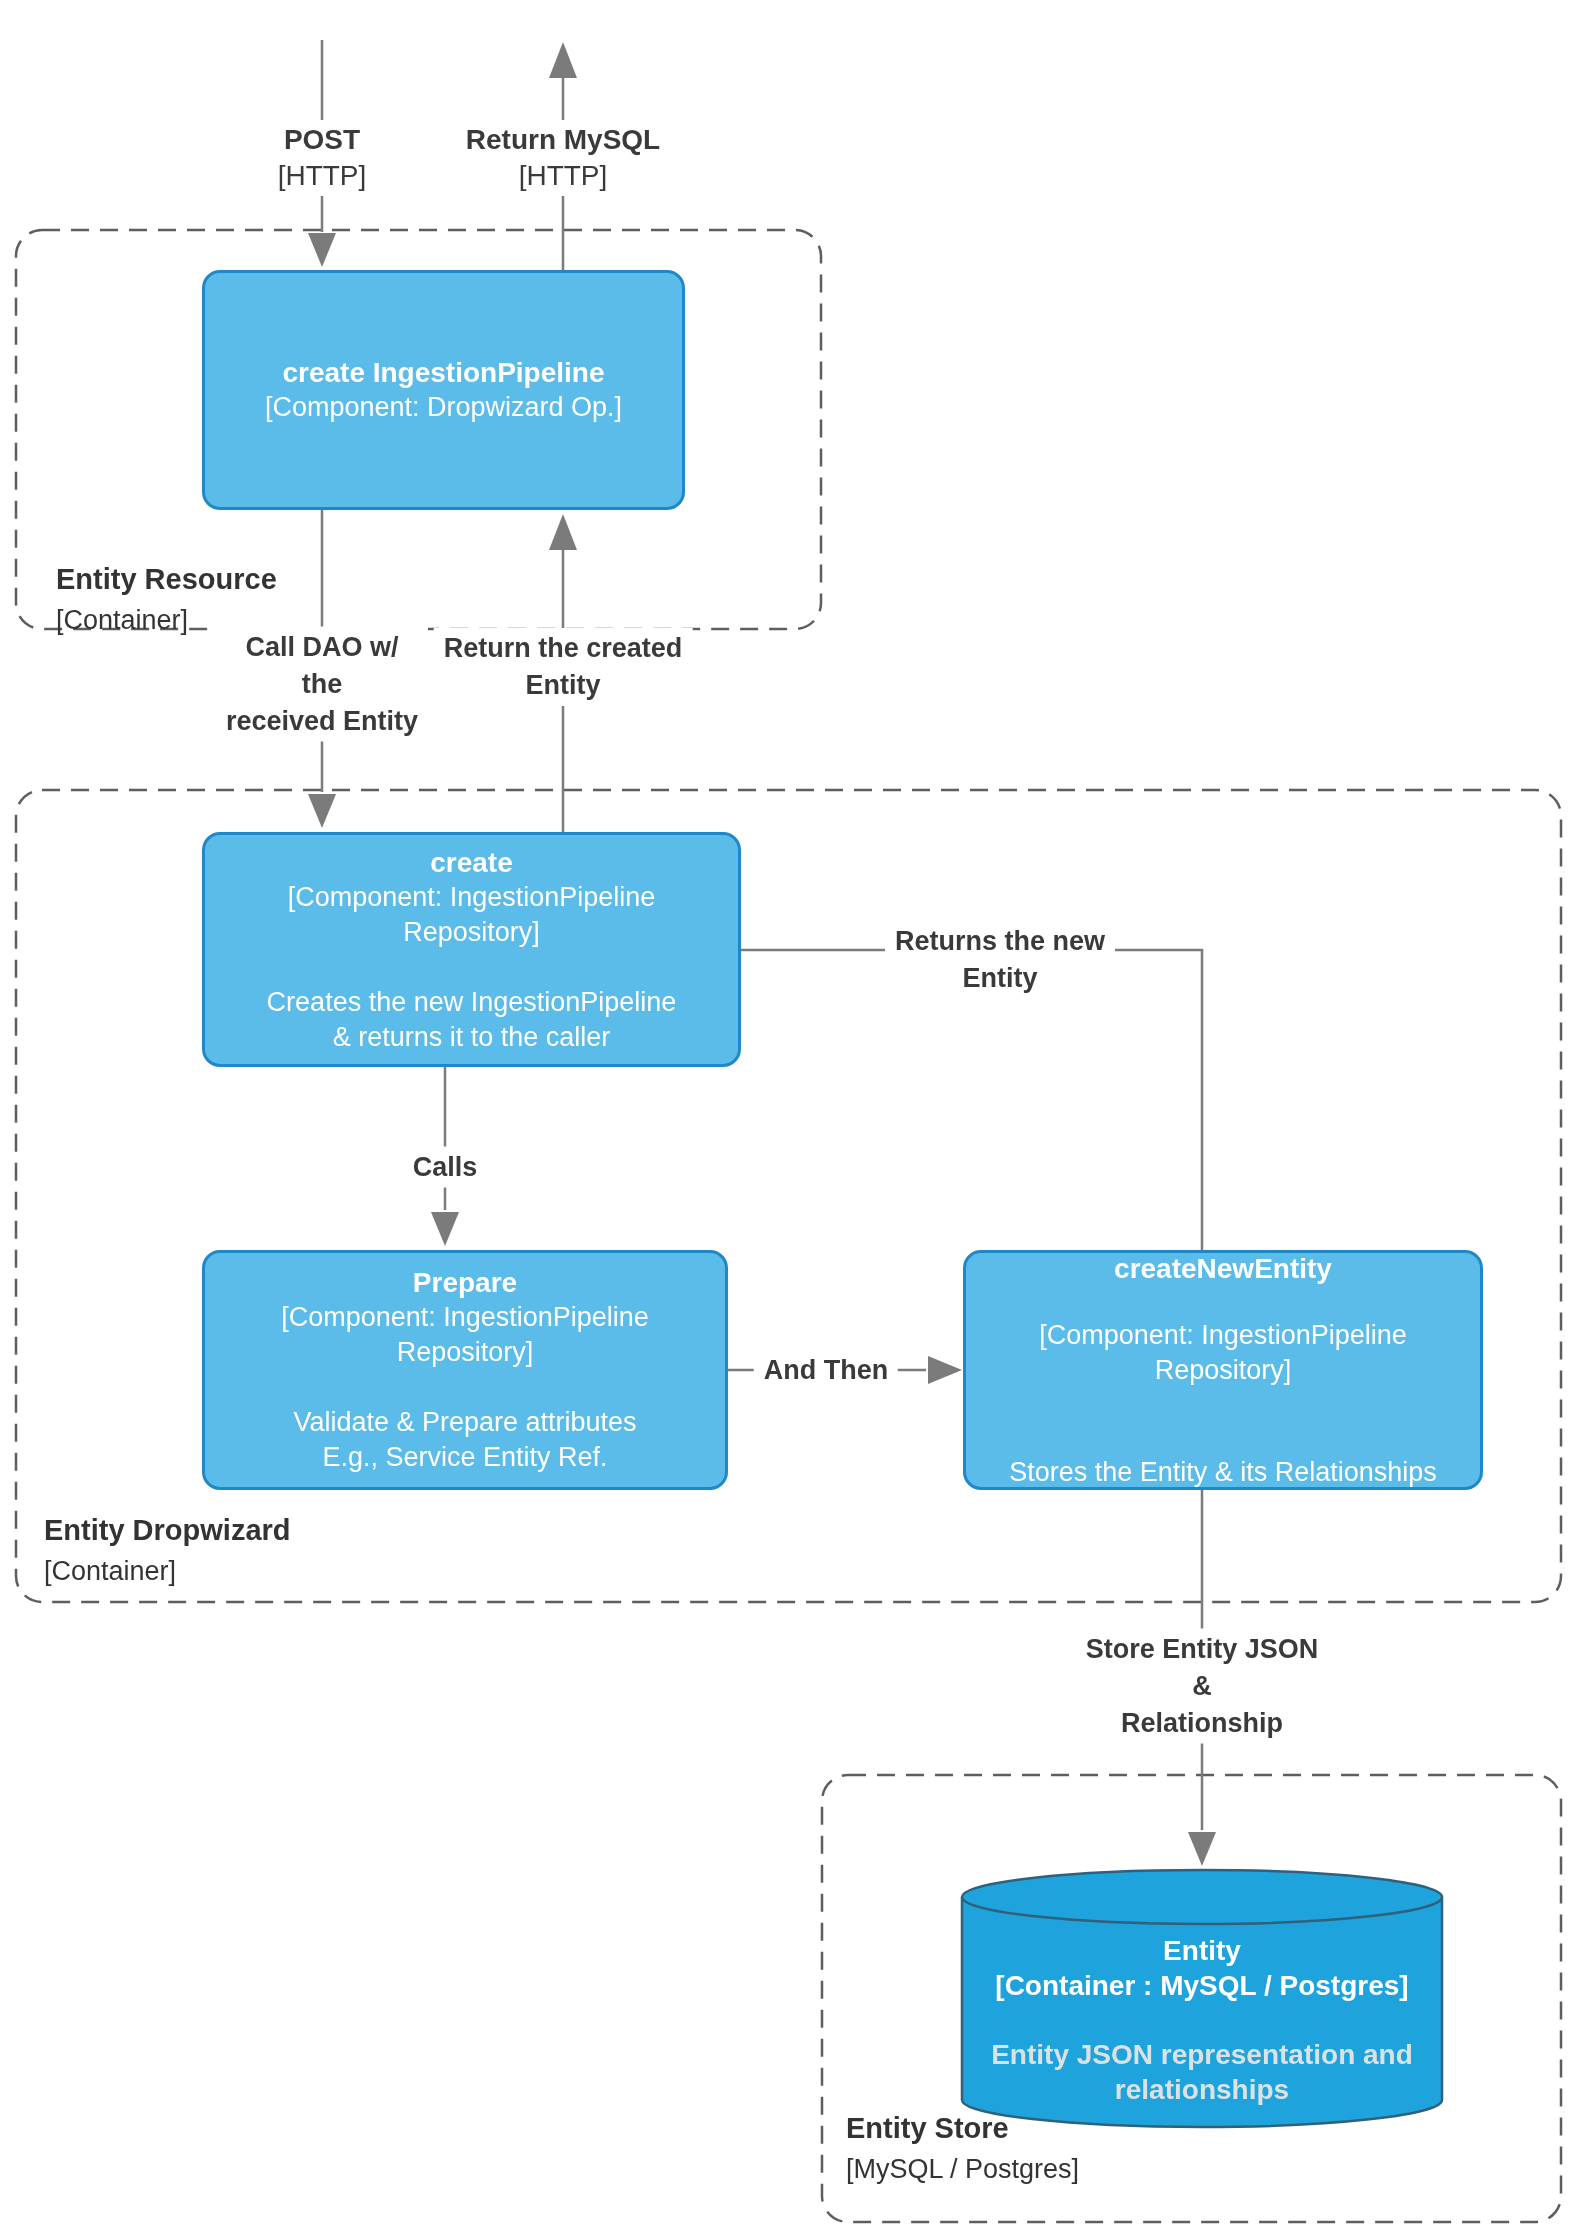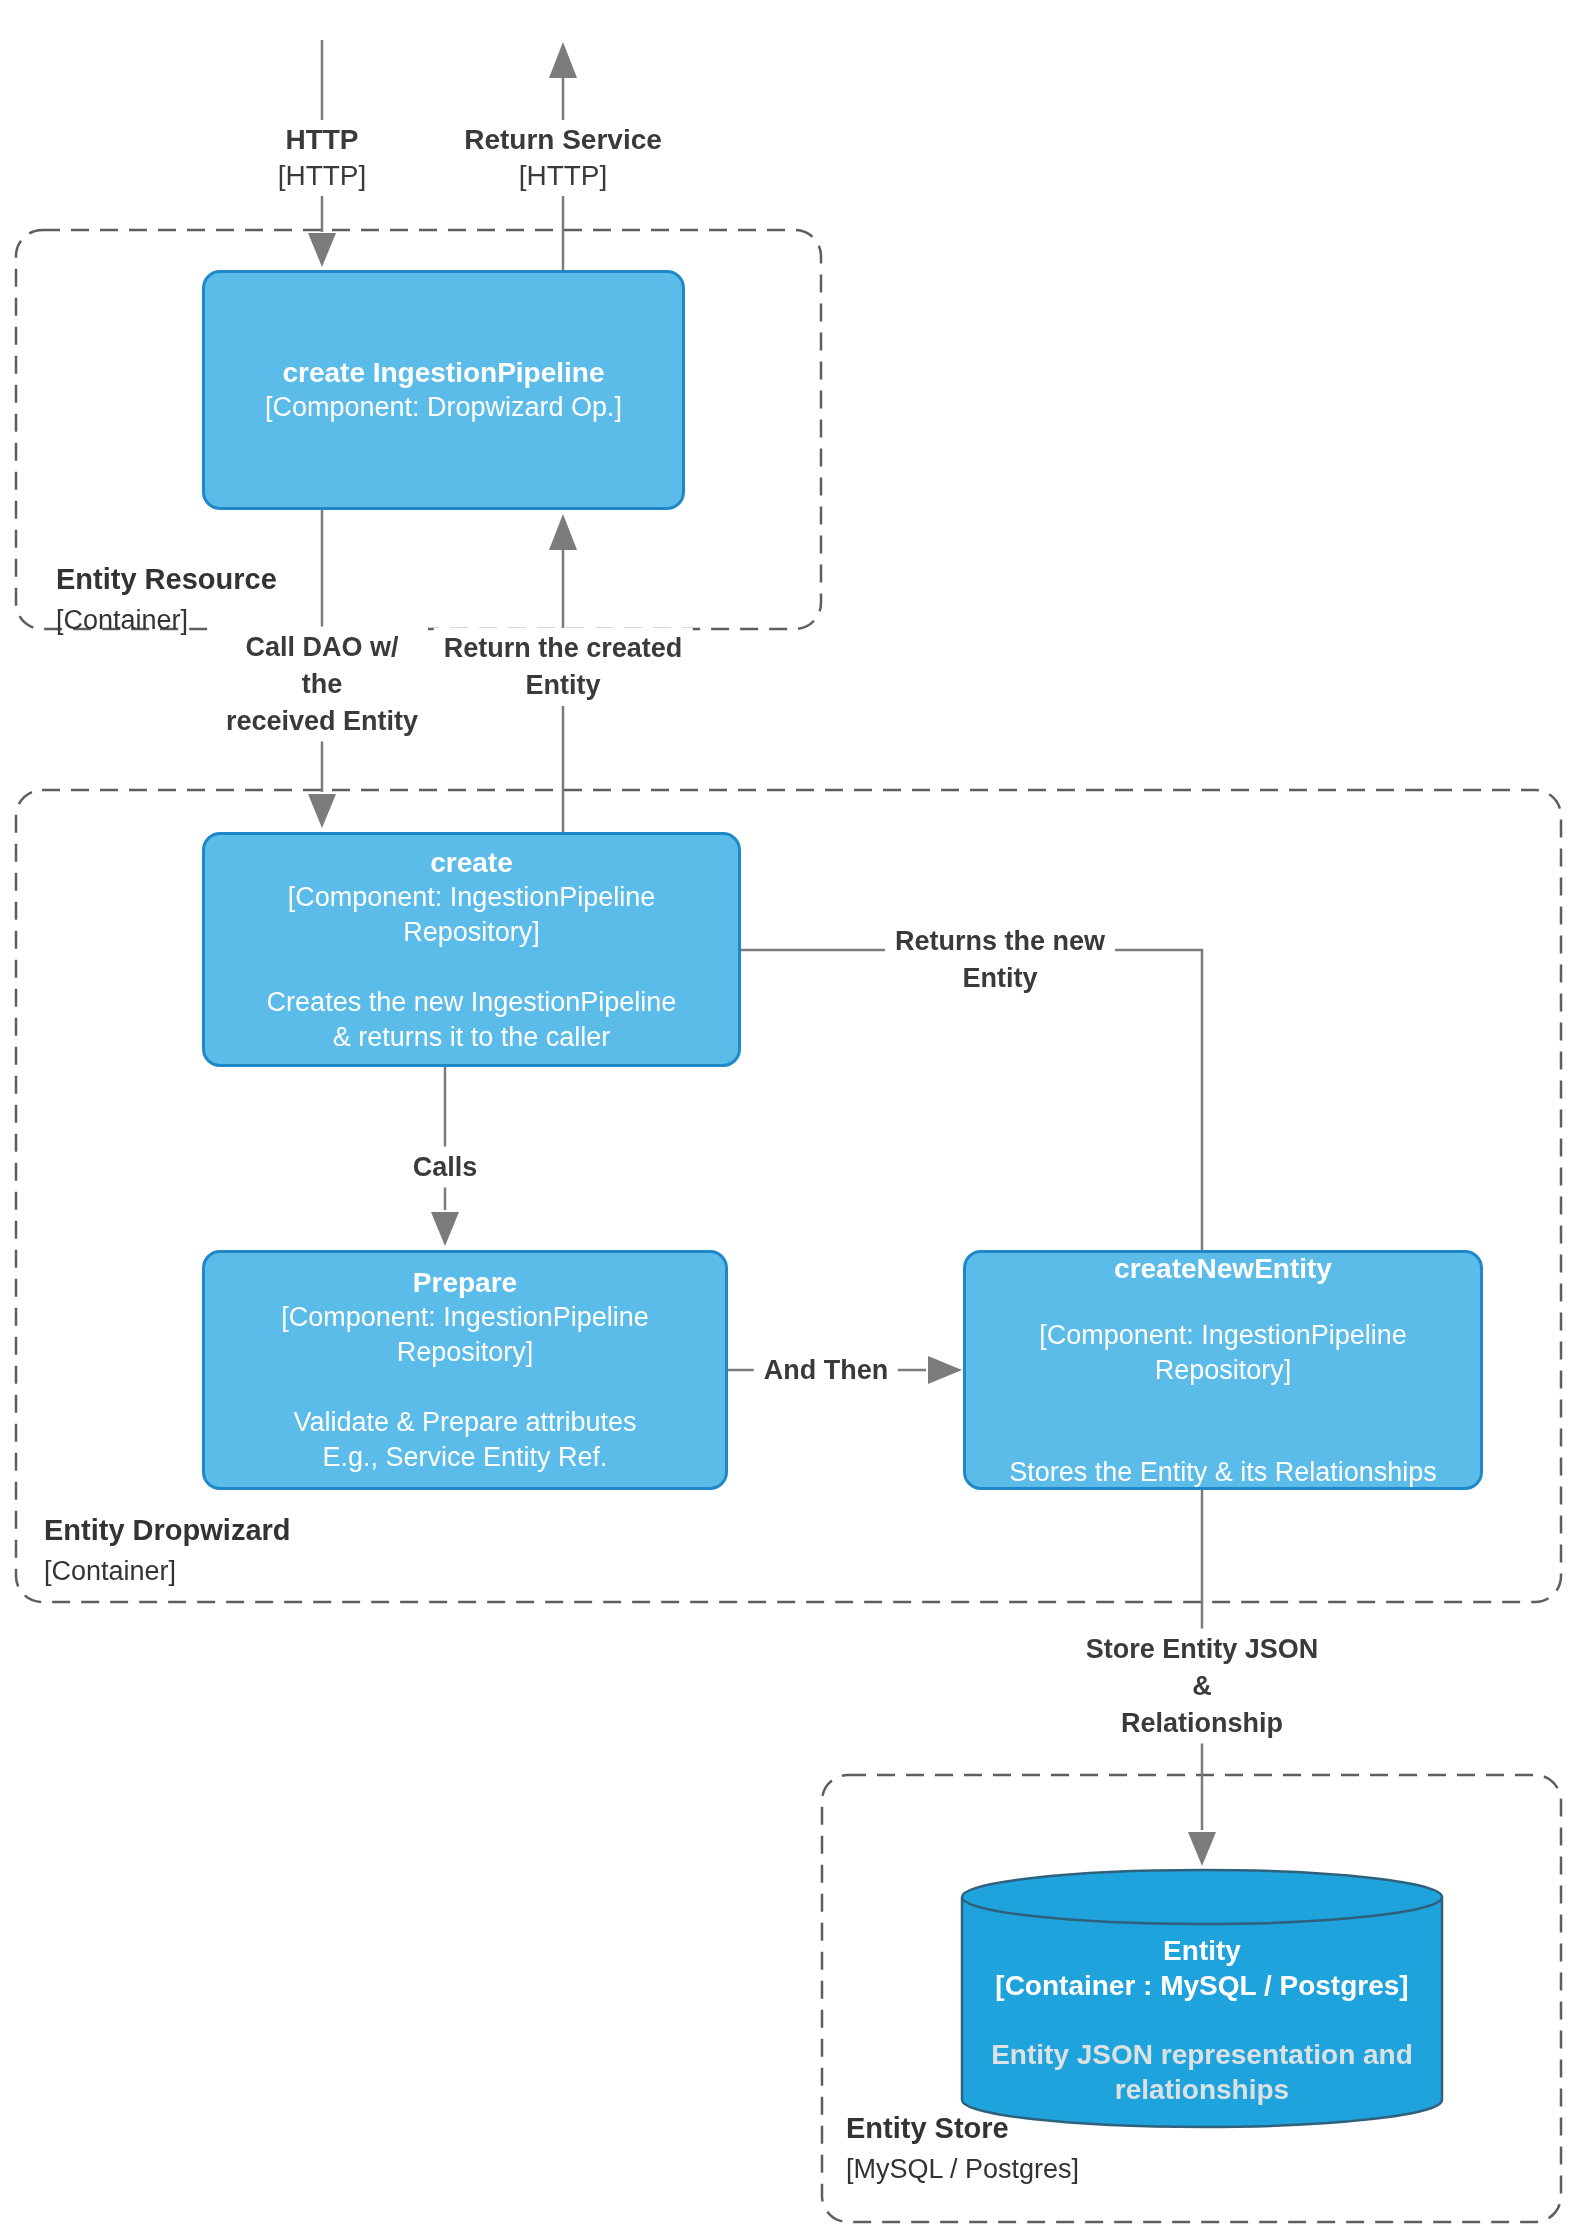--- a/index.html
+++ b/index.html
@@ -153,25 +153,25 @@
 Repository]</div>
     <div class="description">Stores the Entity &amp; its Relationships</div>
   </div>
 
   <div class="cyl-title" style="left:1202px;top:1968px;">Entity
 [Container : MySQL / Postgres]</div>
   <div class="cyl-desc" style="left:1202px;top:2072px;">Entity JSON representation and
 relationships</div>
 
   <div class="flow-label" style="left:322px;top:158px;">
-    <div class="l1">HTTP</div>
+    <div class="l1">POST</div>
     <div class="l2">[HTTP]</div>
   </div>
   <div class="flow-label" style="left:563px;top:158px;">
-    <div class="l1">Return Service</div>
+    <div class="l1">Return MySQL</div>
     <div class="l2">[HTTP]</div>
   </div>
 
   <div class="edge-label" style="left:322px;top:684px;">Call DAO w/
 the
 received Entity</div>
   <div class="edge-label" style="left:563px;top:667px;">Return the created
 Entity</div>
   <div class="edge-label" style="left:445px;top:1167px;">Calls</div>
   <div class="edge-label" style="left:826px;top:1370px;">And Then</div>

